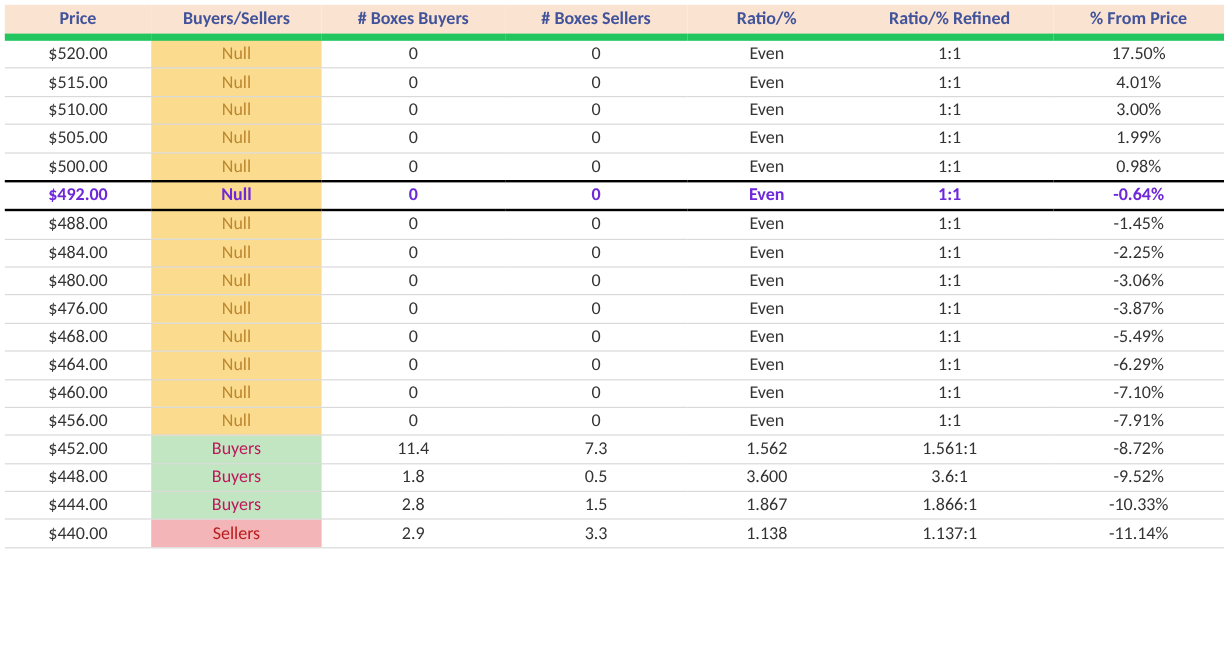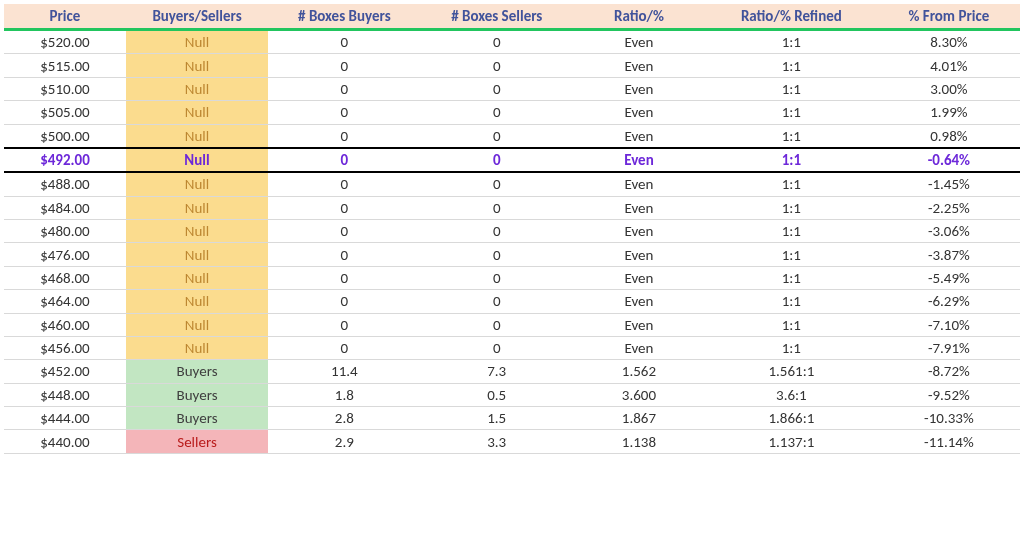--- a/index.html
+++ b/index.html
@@ -16,38 +16,38 @@
     table-layout: fixed;
   }
   th {
     background: #fbe3d2;
     color: #41539b;
     font-weight: 700;
     font-size: 15px;
     padding: 3px 6px;
     text-align: center;
     white-space: nowrap;
-    border-bottom: 3px solid #22c55e;
+    border-bottom: 6px solid #22c55e;
   }
   td {
     font-size: 15px;
     padding: 2.2px 6px;
     text-align: center;
     color: #333;
     border-bottom: 1px solid #d9d9d9;
   }
   col.c1 { width: 12%; }
   col.c2 { width: 14%; }
   col.c3 { width: 15%; }
   col.c4 { width: 15%; }
   col.c5 { width: 13%; }
   col.c6 { width: 17%; }
   col.c7 { width: 14%; }
   .bs-null    { background: #fbdc8e; color: #bd8731; margin-left: 48px; }
-  .bs-buyers  { background: #c2e6c2; color: #404040; }
+  .bs-buyers  { background: #c2e6c2; color: #be185d; }
   .bs-sellers { background: #f4b5b9; color: #b91c1c; }
   tr.highlight td {
     font-weight: 700;
     color: #6d28d9;
     border-top: 2.5px solid #000;
     border-bottom: 2.5px solid #000;
   }
 </style>
 </head>
 <body>
@@ -74,21 +74,21 @@
     </tr>
   </thead>
   <tbody id="tbody">
       <tr>
         <td>$520.00</td>
         <td class="bs-null">Null</td>
         <td>0</td>
         <td>0</td>
         <td>Even</td>
         <td>1:1</td>
-        <td>8.30%</td>
+        <td>17.50%</td>
       </tr>
       <tr>
         <td>$515.00</td>
         <td class="bs-null">Null</td>
         <td>0</td>
         <td>0</td>
         <td>Even</td>
         <td>1:1</td>
         <td>4.01%</td>
       </tr>

